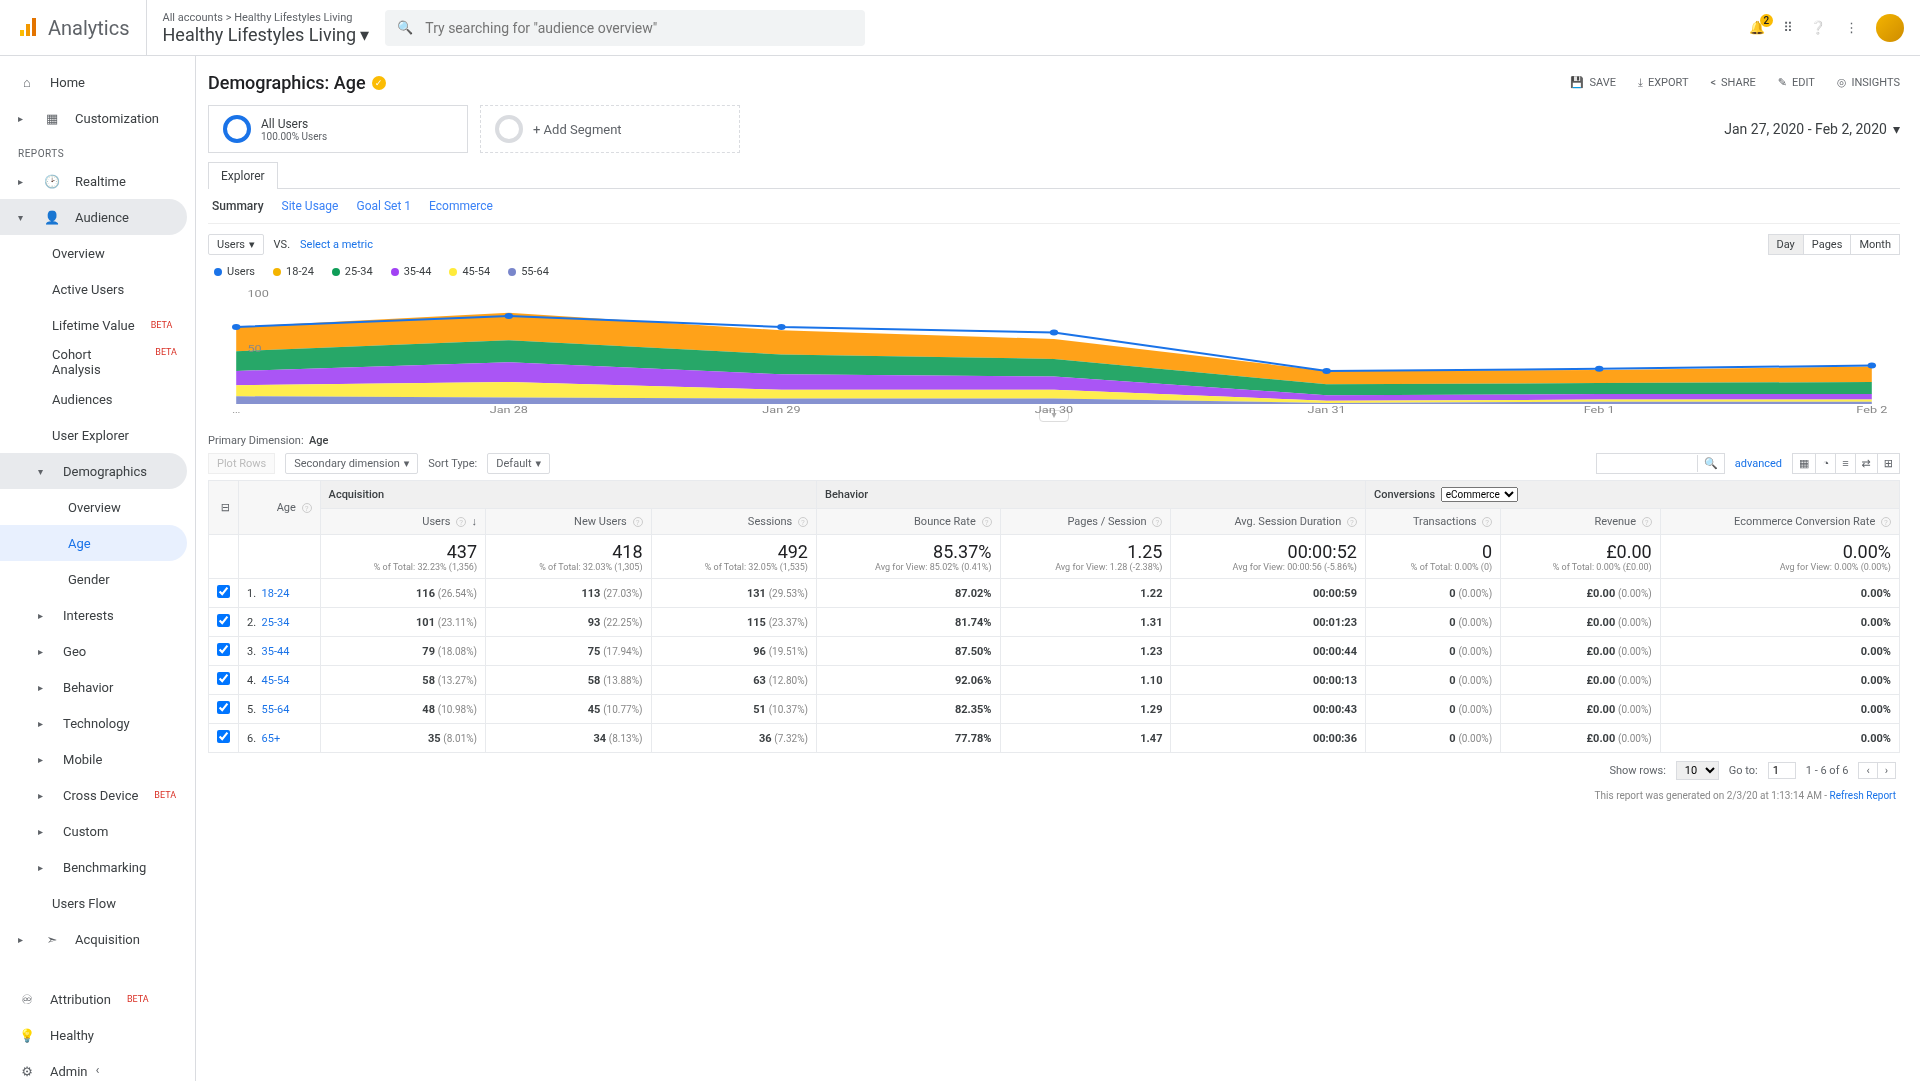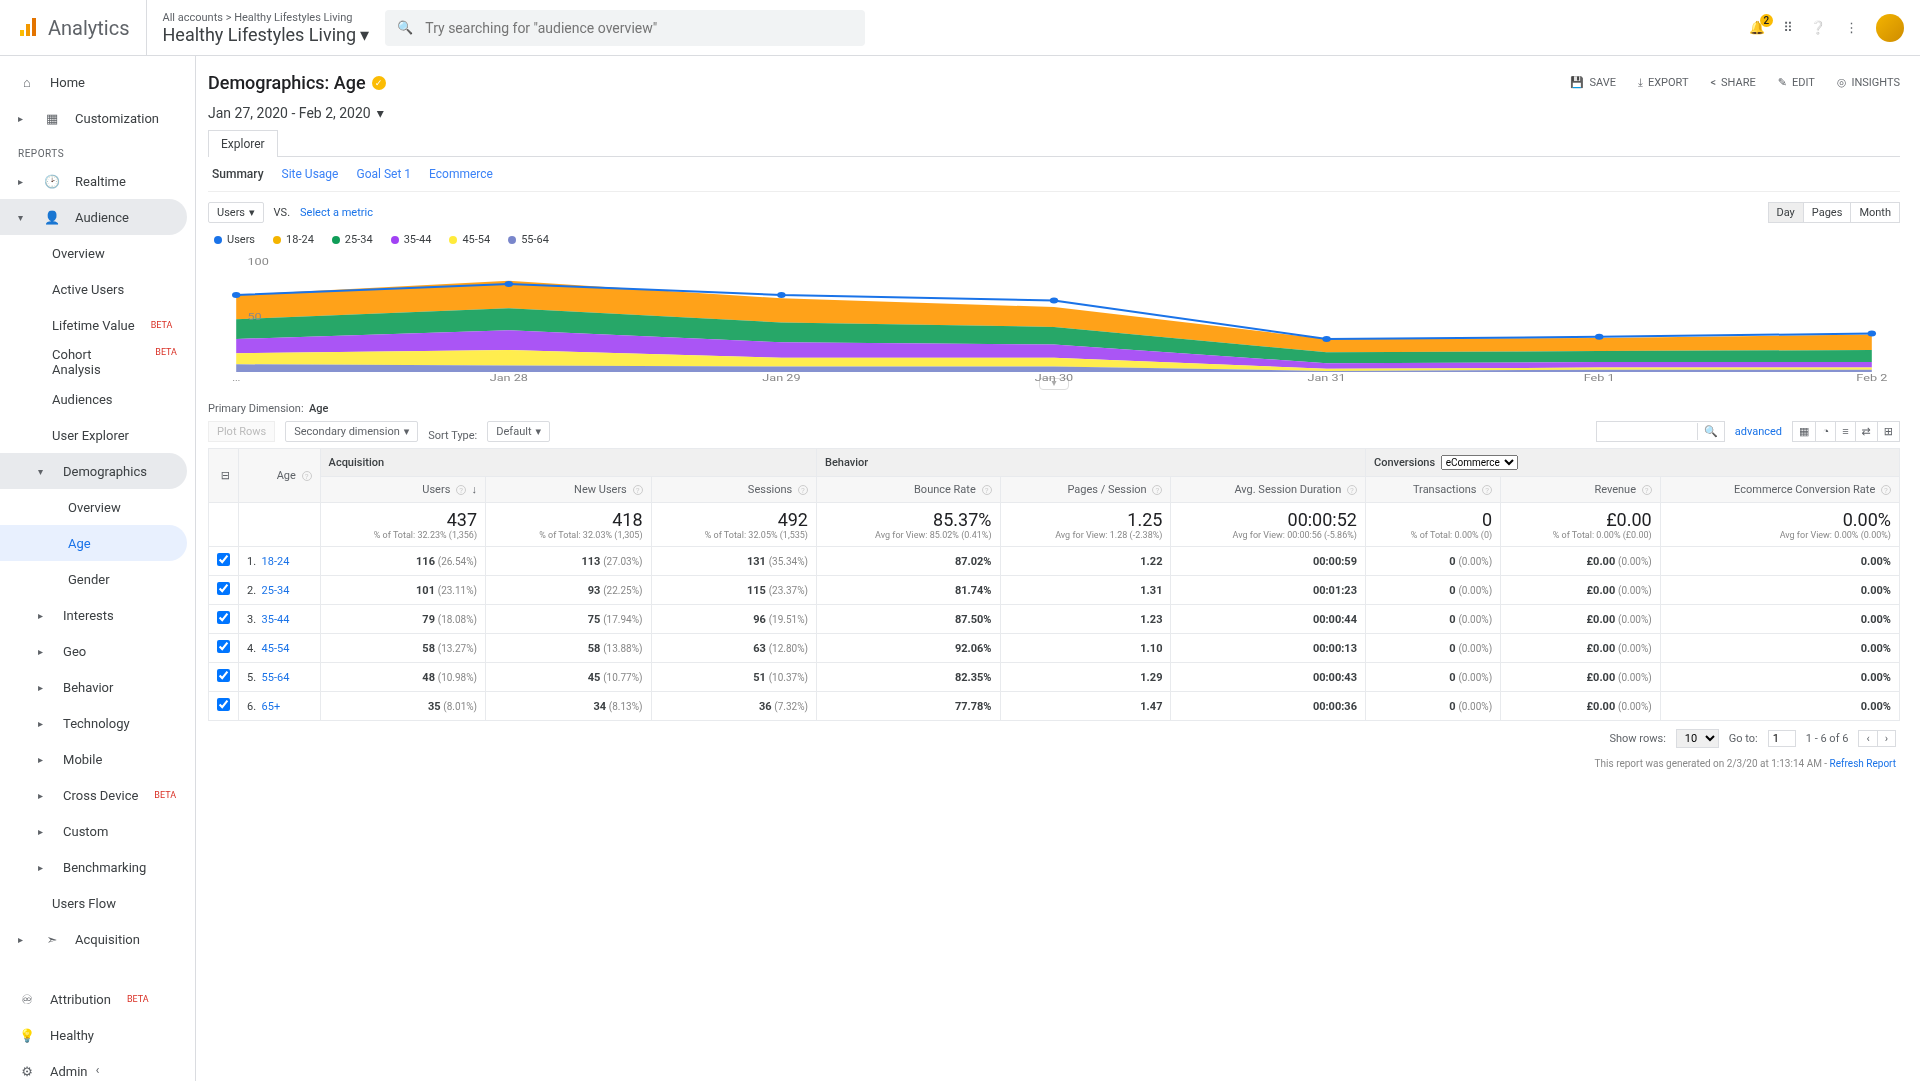--- a/index.html
+++ b/index.html
@@ -58,21 +58,21 @@
 .time-toggle div:last-child{border-right:none}
 .time-toggle div.sel{background:#eee}
 .legend{display:flex;gap:18px;font-size:11px;margin-bottom:6px;padding-left:6px}
 .leg{display:flex;align-items:center;gap:5px}
 .dot{width:8px;height:8px;border-radius:50%}
 .chart-wrap{position:relative;height:130px}
 .chart-svg{width:100%;height:130px}
 .prim-dim{font-size:11px;color:#5f6368;margin:12px 0 6px}
 .prim-dim b{color:#3c4043;font-weight:500}
 .table-controls{display:flex;align-items:center;justify-content:space-between;margin-bottom:6px;gap:10px}
-.tc-left{display:flex;align-items:flex-end;gap:10px;font-size:11px;color:#5f6368}
+.tc-left{display:flex;align-items:center;gap:10px;font-size:11px;color:#5f6368}
 .tc-right{display:flex;align-items:center;gap:10px;font-size:11px}
 .disabled{color:#bbb;border:1px solid #eee;padding:3px 8px;background:#fafafa}
 .searchbox{border:1px solid #dadce0;display:flex;align-items:center}
 .searchbox input{border:none;outline:none;padding:2px 4px;width:100px}
 .searchbox .sbtn{border-left:1px solid #dadce0;padding:2px 6px}
 .viewbtns{display:flex;border:1px solid #dadce0}
 .viewbtns div{padding:3px 6px;border-right:1px solid #dadce0;color:#5f6368}
 .viewbtns div:last-child{border-right:none}
 table.data{width:100%;border-collapse:collapse;font-size:11px}
 table.data th,table.data td{border:1px solid #e8eaed;padding:6px 8px;text-align:right}
@@ -251,20 +251,33 @@
             <span>EDIT</span>
           </div>
         <div class="action">
             <span>◎</span>
             <span>INSIGHTS</span>
           </div>
       </div>
     </div>
 
     <div class="segments">
+      <div class="seg-boxes">
+        <div class="seg-box">
+          <div class="seg-circle"></div>
+          <div class="seg-text">
+              <div class="t1">All Users</div>
+              <div class="t2">100.00% Users</div>
+            </div>
+        </div>
+        <div class="seg-box dashed">
+          <div class="seg-circle gray"></div>
+          <span>+ Add Segment</span>
+        </div>
+      </div>
       <div class="daterange">
           <span>Jan 27, 2020 - Feb 2, 2020</span>
           <span>▾</span>
         </div>
     </div>
 
     <div class="tab-row">Explorer</div>
     <div class="subtabs">
       <span class="active">Summary</span>
       <span>Site Usage</span>
@@ -434,21 +447,21 @@
             <td class="tot-cell">
               <div class="big">0.00%</div>
               <div class="sm">Avg for View: 0.00% (0.00%)</div>
             </td>
           </tr>
           <tr>
             <td class="ck"><input type="checkbox" checked="" style=""></td>
             <td class="left">1. &nbsp;<span class="rowlink">18-24</span></td>
             <td><b>116</b> <span class="pct">(26.54%)</span></td>
             <td><b>113</b> <span class="pct">(27.03%)</span></td>
-            <td><b>131</b> <span class="pct">(35.34%)</span></td>
+            <td><b>131</b> <span class="pct">(29.53%)</span></td>
             <td><b>87.02%</b> <span class="pct"></span></td>
             <td><b>1.22</b> <span class="pct"></span></td>
             <td><b>00:00:59</b> <span class="pct"></span></td>
             <td><b>0</b> <span class="pct">(0.00%)</span></td>
             <td><b>£0.00</b> <span class="pct">(0.00%)</span></td>
             <td><b>0.00%</b> <span class="pct"></span></td>
           </tr>
           <tr>
             <td class="ck"><input type="checkbox" checked="" style=""></td>
             <td class="left">2. &nbsp;<span class="rowlink">25-34</span></td>

